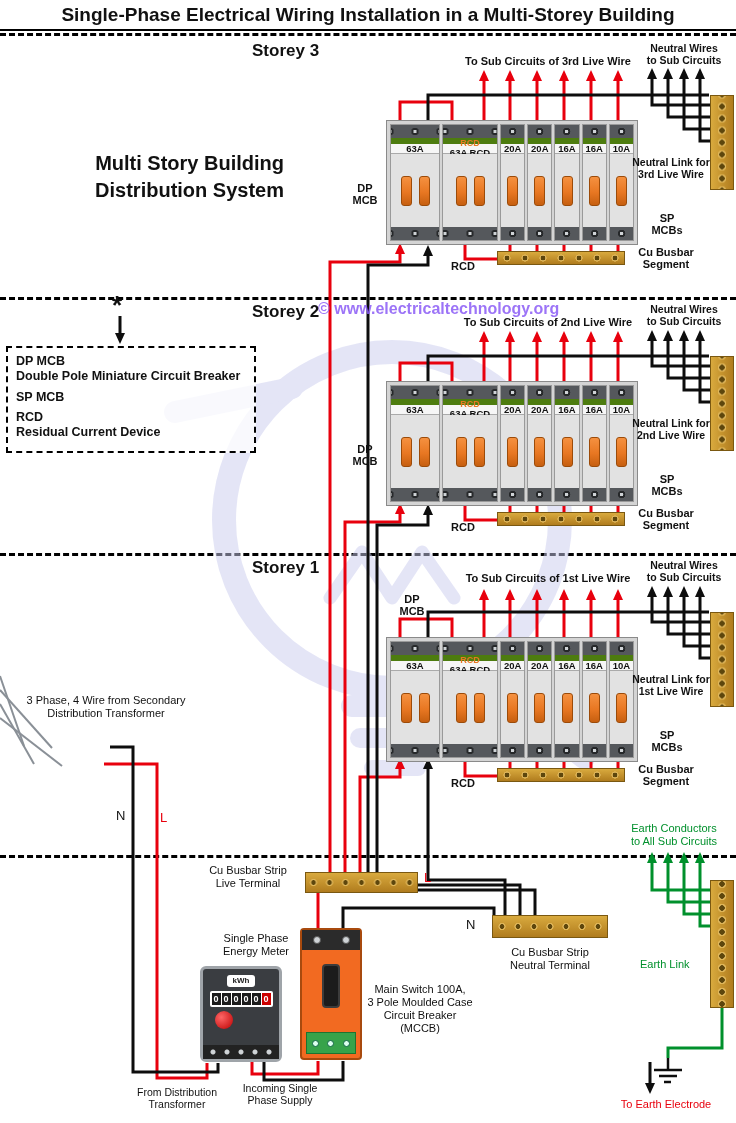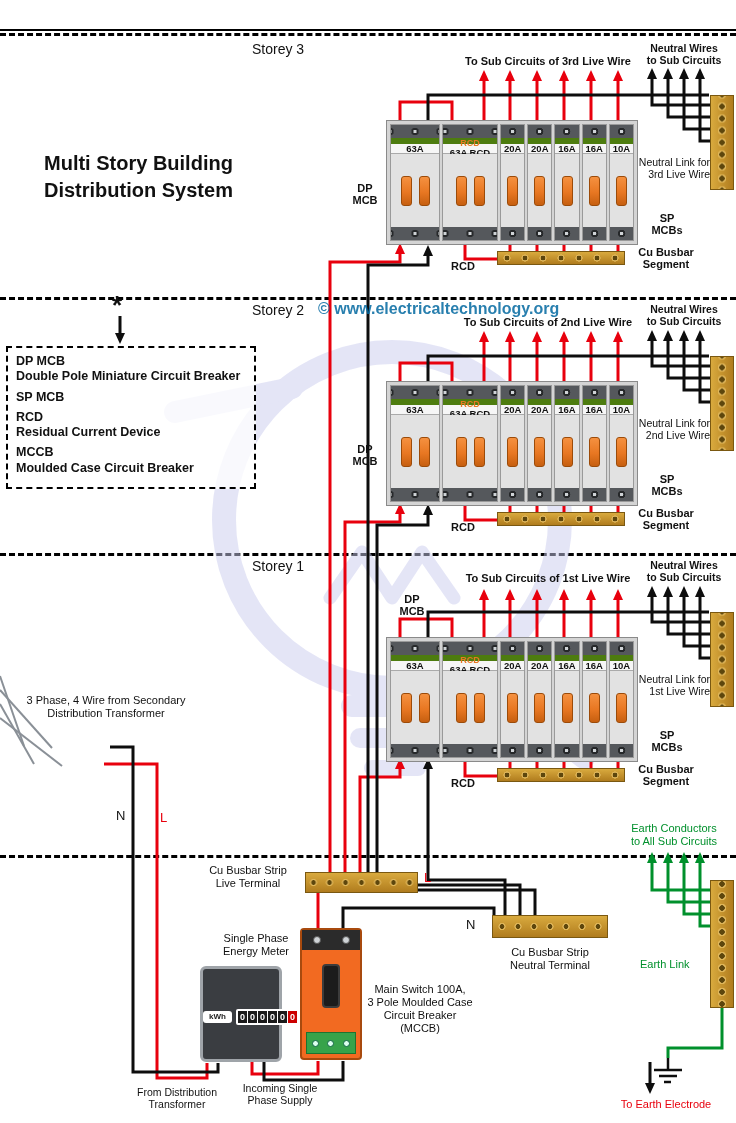--- a/index.html
+++ b/index.html
@@ -8,34 +8,34 @@
   .lbl{position:absolute;font-size:11px;font-weight:normal;line-height:1.18;color:#111}
   .ctr{text-align:center}
   .preline{white-space:pre-line}
   .red{color:#e8000d}
   .green{color:#00902c}
   .title{position:absolute;top:4px;left:0;width:736px;text-align:center;font-size:19px;font-weight:bold}
   .title-rule{position:absolute;top:29px;left:0;width:736px;border-top:2px solid #000}
   .dash{position:absolute;left:0;width:736px;border-top:3px dashed #000}
   .d1{top:33px}.d2{top:297px}.d3{top:553px}.d4{top:855px}
   #wires{position:absolute;left:0;top:0;pointer-events:none}
-  .wm-text{position:absolute;left:318px;top:300px;font-size:16px;font-weight:bold;color:#0369a1;opacity:.85}
+  .wm-text{position:absolute;left:318px;top:300px;font-size:16px;font-weight:bold;color:#8b5cf6;opacity:.85}
 
   
   .storey{position:absolute;left:0;width:736px}
   .s3{top:36px;height:261px}.s2{top:297px;height:256px}.s1{top:553px;height:302px}
-  .storey-label{position:absolute;left:252px;top:5px;font-size:14px;font-weight:normal}
+  .storey-label{position:absolute;left:252px;top:5px;font-size:17px;font-weight:bold}
   .sub-label{position:absolute;left:452px;top:19px;width:192px;text-align:center;font-size:11px;font-weight:bold}
   .nw-label{position:absolute;left:634px;top:6px;width:100px;text-align:center;font-size:10.5px;font-weight:bold}
   .dp-label{position:absolute;left:346px;top:146px;width:38px;text-align:center;font-size:11px;font-weight:bold}
   .s1 .dp-label{left:392px;top:40px;width:40px}
   .sp-label{position:absolute;left:644px;top:176px;width:46px;text-align:center;font-size:11px;font-weight:bold}
   .rcd-label{position:absolute;left:440px;top:224px;width:46px;text-align:center;font-size:11px;font-weight:bold}
   .seg-label{position:absolute;left:624px;top:210px;width:84px;text-align:center;font-size:11px;font-weight:bold}
-  .nlink-label{position:absolute;left:632px;top:120px;width:78px;text-align:right;font-size:10.5px;font-weight:normal}
+  .nlink-label{position:absolute;left:632px;top:120px;width:78px;text-align:center;font-size:10.5px;font-weight:bold}
 
   
   .panel{position:absolute;left:386px;top:84px;width:252px;height:125px;background:#d4d4d4;border:1px solid #8a8a8a;display:flex;gap:2px;padding:3px}
   .breaker{display:flex;flex-direction:column;background:#e9e9e9;border:1px solid #9a9a9a}
   .breaker.dp{width:50px}.breaker.rcd{width:56px}.breaker.sp{flex:1}
   .b-term{height:13px;background-color:#55585c;background-image:radial-gradient(circle,#cfd3d6 0 1.5px,#26282a 2px 3.5px,rgba(0,0,0,0) 4px);background-size:25px 13px;background-repeat:repeat-x;background-position:center}
   .b-face{height:16px;background:#f6f6f6;border-top:6px solid #4d7c0f;border-bottom:1px solid #aaa;display:flex;flex-direction:column;align-items:center;justify-content:center;font-size:9.5px;line-height:1.05;text-align:center}
   .rcd-tag{color:#e87722;font-size:9px}
   .b-tog{flex:1;display:flex;align-items:center;justify-content:center;gap:7px;background:#e2e2e2}
   .b-tog i{width:11px;height:30px;background:linear-gradient(180deg,#f59140 0%,#e87722 55%,#c65f10 100%);border:1px solid #9c4b09;border-radius:3px}
@@ -44,25 +44,25 @@
   .busbar{position:absolute;border:1px solid #7a5811}
   .bus-h{background-image:radial-gradient(circle,#5d460d 0 2.2px,#dfb65a 2.6px 3.4px,rgba(0,0,0,0) 3.8px),linear-gradient(180deg,#d9aa3e,#b07c1e);background-size:16px 100%,100% 100%;background-repeat:repeat-x,no-repeat;background-position:center}
   .bus-v{background-image:radial-gradient(circle,#5d460d 0 2.5px,#dfb65a 3px 4px,rgba(0,0,0,0) 4.5px),linear-gradient(90deg,#d9aa3e,#b07c1e);background-size:100% 12px,100% 100%;background-repeat:repeat-y,no-repeat;background-position:center}
   .seg{left:497px;top:215px;width:128px;height:14px;background-size:18px 100%,100% 100%}
   .nlink{left:710px;top:59px;width:24px;height:95px}
 
   
   .legend{position:absolute;left:6px;top:346px;width:250px;padding:6px 8px;border:2px dashed #000;background:rgba(255,255,255,.78);font-size:12.5px;line-height:1.22}
   .legend .pair{margin-bottom:5px;white-space:nowrap}
   .legend-marker{position:absolute;left:112px;top:290px;font-size:26px}
-  .heading{position:absolute;left:44px;top:150px;width:240px;text-align:left;font-size:20px;line-height:1.35;white-space:pre-line}
+  .heading{position:absolute;left:44px;top:150px;width:240px;text-align:right;font-size:20px;line-height:1.35;white-space:pre-line}
 
   
   .bottom{position:absolute;left:0;top:820px;width:736px;height:303px}
-  .meter{position:absolute;background:#3a3d41;border:3px solid #9fa4a9;border-radius:6px;display:flex;align-items:center;padding-top:6px;gap:4px}
+  .meter{position:absolute;background:#3a3d41;border:3px solid #9fa4a9;border-radius:6px;display:flex;flex-direction:column;align-items:center;padding-top:6px;gap:4px}
   .meter-kwh{background:#fff;border-radius:3px;font-size:8px;line-height:1.2;padding:1px 6px;color:#222;font-weight:bold}
   .meter-digits{display:flex;gap:1px;background:#fff;padding:2px;border-radius:2px}
   .meter-digits span{width:9px;height:12px;background:#1b1b1b;color:#fff;font-size:9px;line-height:12px;text-align:center}
   .meter-digits span:last-child{background:#c00}
   .meter-dial{width:18px;height:18px;border-radius:50%;background:radial-gradient(circle at 35% 35%,#f66,#b00);align-self:flex-start;margin-left:12px}
   .meter-terms{margin-top:auto;width:100%;height:14px;background-color:#222;background-image:radial-gradient(circle,#cfd3d6 0 2px,rgba(0,0,0,0) 3px);background-size:14px 100%;background-repeat:repeat-x;background-position:center}
   .mccb{position:absolute;background:#f26a21;border:2px solid #a84a0e;border-radius:4px;display:flex;flex-direction:column;align-items:center}
   .mccb-top{width:100%;height:20px;background:#2b2b2b;display:flex;justify-content:space-around;align-items:center}
   .mccb-top i{width:8px;height:8px;border-radius:50%;background:#cfd3d6;border:1px solid #555}
   .mccb-rocker{margin-top:14px;width:18px;height:44px;background:#1c1c1c;border-radius:4px;border:2px solid #3c3c3c}
@@ -72,20 +72,21 @@
   
   .pole-wrap{position:absolute;left:14px;top:692px;width:170px;height:398px}
   .pole-mast{position:absolute;left:52px;top:44px;width:13px;height:354px;background:linear-gradient(90deg,#b9bec4,#7e858c);border:1px solid #5f666d}
   .pole-arm{position:absolute;height:7px;background:#7e858c;border:1px solid #5f666d}
 </style>
 </head>
 <body>
 
 <div id="canvas">
 
+  <div class="title">Single-Phase Electrical Wiring Installation in a Multi-Storey Building</div>
   <div class="title-rule"></div>
   <div class="dash d1"></div>
   <div class="dash d2"></div>
   <div class="dash d3"></div>
   <div class="dash d4"></div>
 
   <svg id="wires" width="736" height="1123" viewBox="0 0 736 1123">
     <defs>
       <marker id="mr" markerUnits="userSpaceOnUse" markerWidth="12" markerHeight="12" refX="3" refY="5" orient="auto">
           <path d="M0,0L11,5L0,10Z" fill="#e8000d"></path>
@@ -206,24 +207,20 @@
         <div>DP MCB</div>
         <div>Double Pole Miniature Circuit Breaker</div>
       </div>
     <div class="pair">
         <div>SP MCB</div>
       </div>
     <div class="pair">
         <div>RCD</div>
         <div>Residual Current Device</div>
       </div>
-    <div class="pair">
-        <div>MCCB</div>
-        <div>Moulded Case Circuit Breaker</div>
-      </div>
   </div>
 
   <section class="storey s3">
     <div class="storey-label">Storey 3</div>
     <div class="sub-label">To Sub Circuits of 3rd Live Wire</div>
     <div class="nw-label preline">Neutral Wires
 to Sub Circuits</div>
     <div class="panel">
       <div class="breaker dp">
           <div class="b-term"></div>

